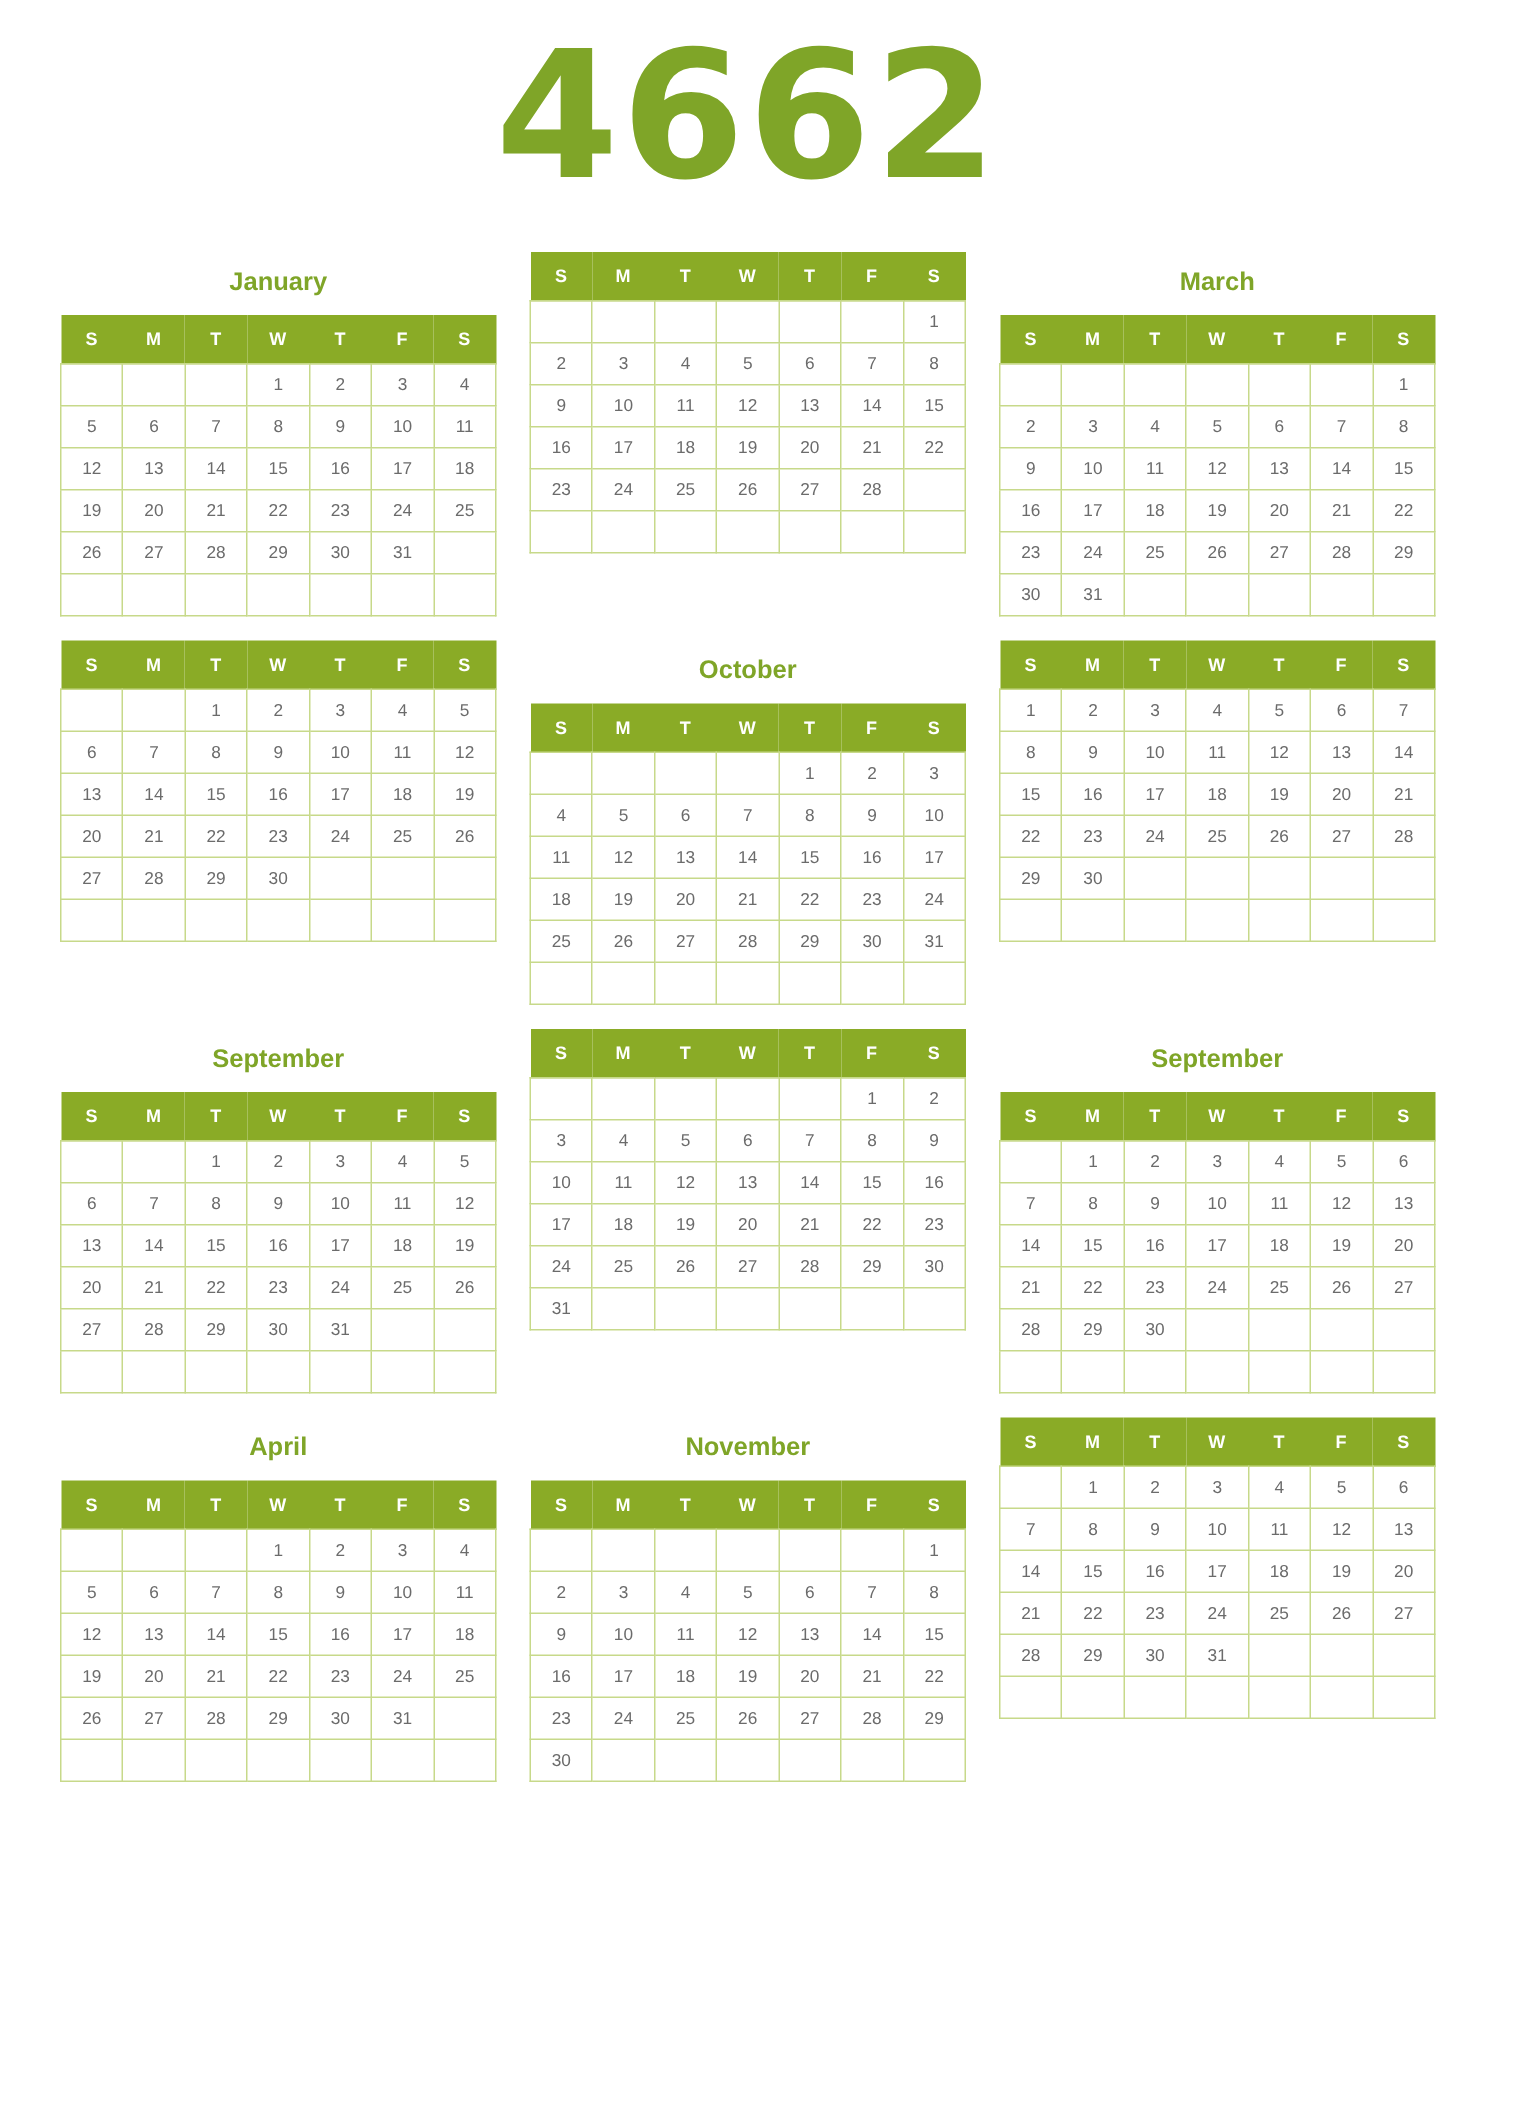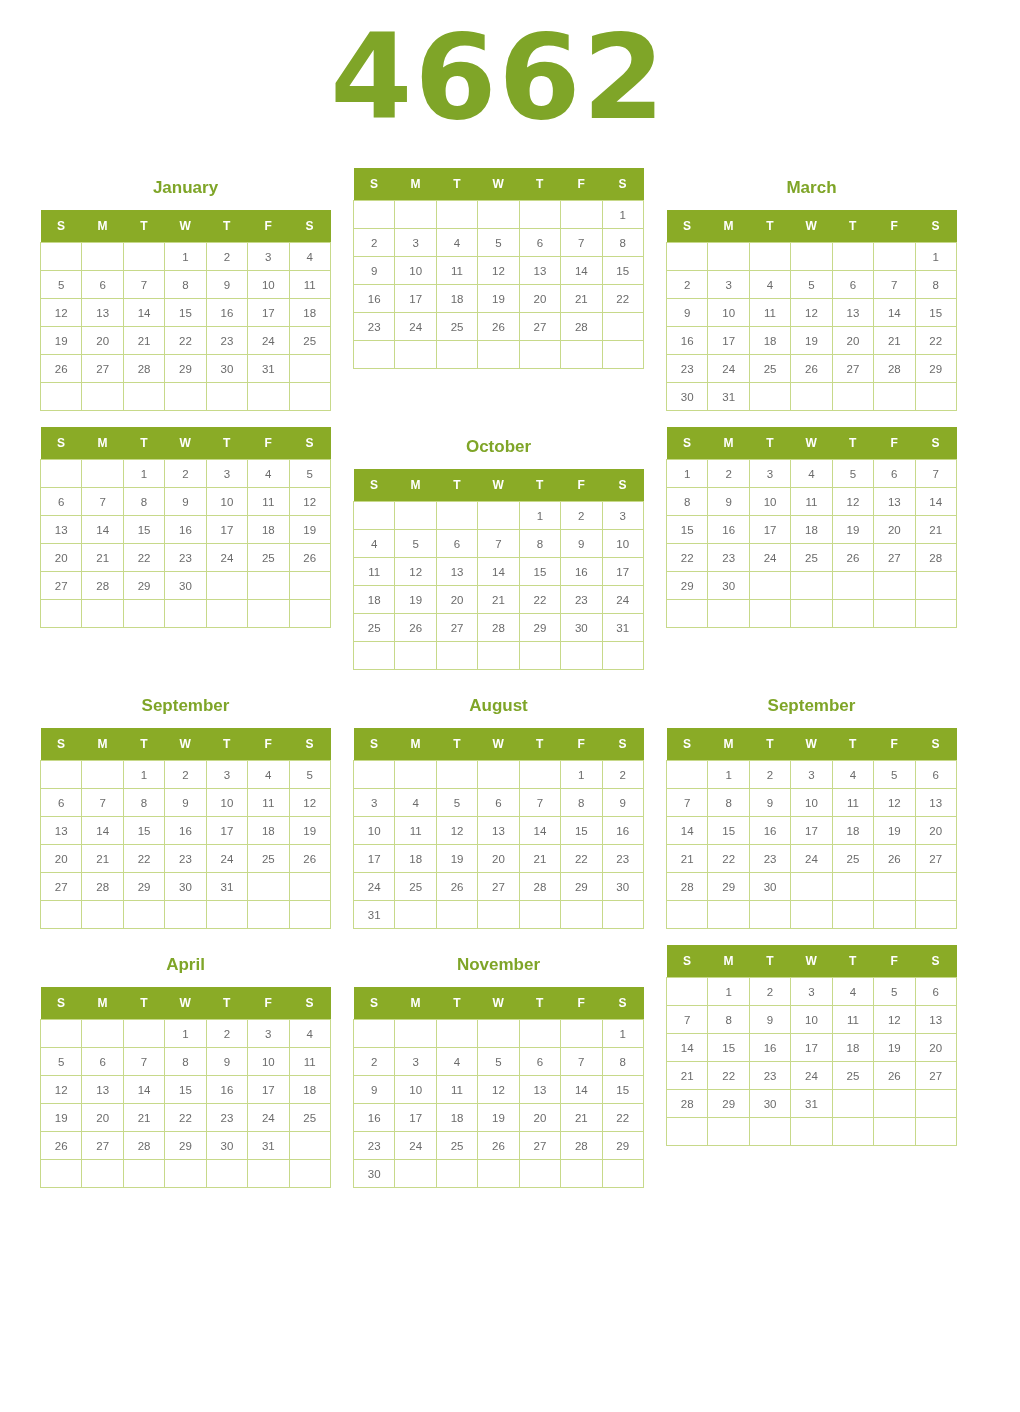--- a/index.html
+++ b/index.html
@@ -577,21 +577,20 @@
               <td class="empty"></td>
               <td class="empty"></td>
               <td class="empty"></td>
               <td class="empty"></td>
               <td class="empty"></td>
             </tr>
           </tbody>
         </table>
       </div>
       <div class="month">
-        <div class="month-name">August</div>
         <table class="month-table">
           <thead>
             <tr>
               <th>S</th>
               <th>M</th>
               <th>T</th>
               <th>W</th>
               <th>T</th>
               <th>F</th>
               <th>S</th>

